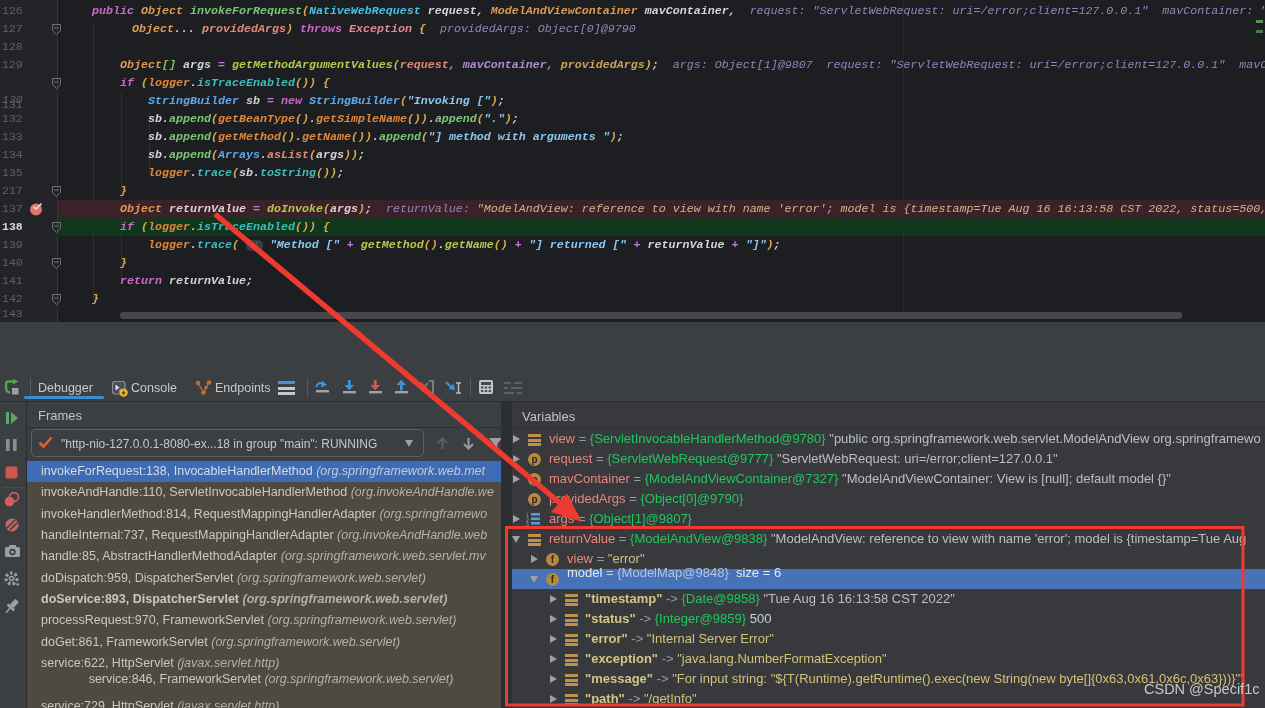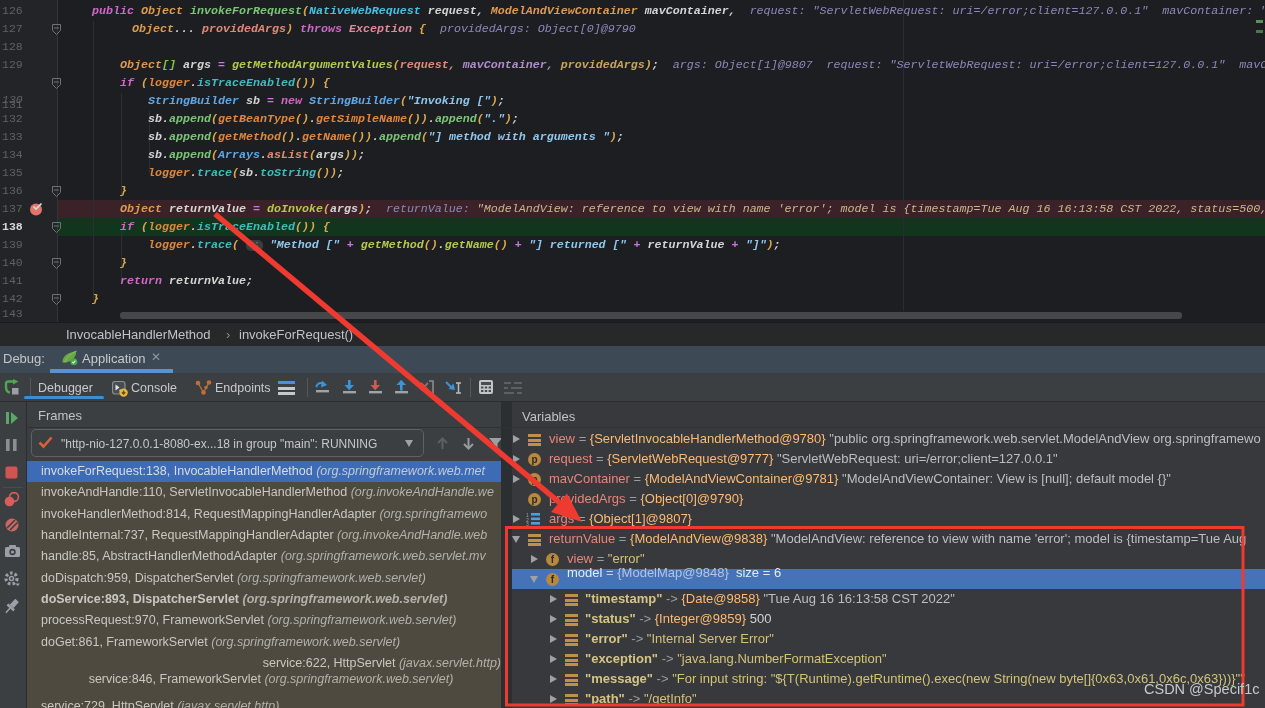--- a/index.html
+++ b/index.html
@@ -25,21 +25,21 @@
 #toolbar{position:absolute;left:0;top:373px;width:1265px;height:29px;background:#3c3f41;border-bottom:1px solid #2b2d2f;color:#c7cacd;font-size:12.5px;}
 .tbsep{position:absolute;top:5px;width:1px;height:19px;background:#55585a;}
 
 #strip{position:absolute;left:0;top:402px;width:27px;height:306px;background:#3c3f41;border-right:1px solid #2a2c2e;}
 #frames{position:absolute;left:27px;top:402px;width:474px;height:306px;background:#3c3f41;overflow:hidden;}
 #fsplit{position:absolute;left:501px;top:402px;width:11px;height:306px;background:#2c2f31;}
 #vars{position:absolute;left:512px;top:402px;width:753px;height:306px;background:#37393c;overflow:hidden;}
 .frow{position:absolute;left:0;width:474px;height:21px;line-height:21px;font-size:12.5px;color:#cac7c0;padding-left:14px;white-space:pre;overflow:hidden;}
 .fpkg{font-style:italic;color:#b3b1a9;}
 .vrow{position:absolute;height:20px;line-height:20px;font-size:13px;white-space:pre;overflow:hidden;}
-.vname{color:#e8857c}.veq{color:#9a9da0}.vtype{color:#fdba74}.vstr{color:#d2c279}.vkey{color:#d5c583;font-weight:bold}.vgray{color:#bcbfc2}.vwh{color:#ced2d6}
+.vname{color:#e8857c}.veq{color:#9a9da0}.vtype{color:#22c55e}.vstr{color:#d2c279}.vkey{color:#d5c583;font-weight:bold}.vgray{color:#bcbfc2}.vwh{color:#ced2d6}
 .tri{position:absolute;width:0;height:0;}
 .trir{border-left:7px solid #9fa2a5;border-top:4.5px solid transparent;border-bottom:4.5px solid transparent;}
 .trid{border-top:7px solid #9fa2a5;border-left:4.5px solid transparent;border-right:4.5px solid transparent;}
 .bars3{position:absolute;width:12.5px;height:12px;}
 .bars3 i{position:absolute;left:0;width:12.5px;height:3px;background:#c09048;}
 .circ{position:absolute;width:13px;height:13px;border-radius:50%;background:#b8893c;color:#2b2b2b;font-size:10px;font-weight:bold;text-align:center;line-height:13px;font-style:normal;}
 </style></head>
 <body>
 <div id="page">
 
@@ -56,21 +56,21 @@
   <div class="ln" style="top:2px;">126</div>
   <div class="ln" style="top:20px;">127</div>
   <div class="ln" style="top:38px;">128</div>
   <div class="ln" style="top:56px;">129</div>
   <div class="ln" style="top:91px;font-style:italic;">130</div>
   <div class="ln" style="top:96px;">131</div>
   <div class="ln" style="top:110px;">132</div>
   <div class="ln" style="top:128px;">133</div>
   <div class="ln" style="top:146px;">134</div>
   <div class="ln" style="top:164px;">135</div>
-  <div class="ln" style="top:182px;">136</div>
+  <div class="ln" style="top:182px;">217</div>
   <div class="ln" style="top:200px;">137</div>
   <div class="ln" style="top:218px;color:#d5d8da;font-weight:bold;">138</div>
   <div class="ln" style="top:236px;">139</div>
   <div class="ln" style="top:254px;">140</div>
   <div class="ln" style="top:272px;">141</div>
   <div class="ln" style="top:290px;">142</div>
   <div class="ln" style="top:305px;">143</div>
   <div class="cl" style="left:92px;top:2px;"><span class="kw">public</span> <span class="cls">Object</span> <span class="meth">invokeForRequest</span><span class="pr">(</span><span class="cls3">NativeWebRequest</span> <span class="wh">request,</span> <span class="cls">ModelAndViewContainer</span> <span class="wh">mavContainer,</span>  <span class="hint">request: "ServletWebRequest: uri=/error;client=127.0.0.1"  mavContainer: "</span></div>
   <div class="cl" style="left:132px;top:20px;"><span class="cls">Object</span><span class="wh">...</span> <span class="sal">providedArgs</span><span class="pr">)</span> <span class="kw">throws</span> <span class="exc">Exception</span> <span class="pr">{</span>  <span class="hint">providedArgs: Object[0]@9790</span></div>
   <div class="cl" style="left:120px;top:56px;"><span class="cls">Object</span><span class="grn">[]</span> <span class="wh">args</span> <span class="plus">=</span> <span class="meth2">getMethodArgumentValues</span><span class="pr">(</span><span class="sal">request,</span> <span class="vio">mavContainer,</span> <span class="gld">providedArgs</span><span class="pr">)</span><span class="wh">;</span>  <span class="hint">args: Object[1]@9807  request: "ServletWebRequest: uri=/error;client=127.0.0.1"  mavContainer: "Mo</span></div>
@@ -115,38 +115,21 @@
           <circle cx="7" cy="8.5" r="6" fill="#e0756b"></circle>
           <path d="M4.5 5.5 L7 8 L12.5 2.5" stroke="#d8dadc" stroke-width="1.7" fill="none"></path>
         </svg>
   </div>
 
   <div class="abs" style="left:120px;top:312px;width:1062px;height:7px;border-radius:3px;background:#45474a;"></div>
   <div class="abs" style="right:2px;top:20px;width:7px;height:3px;background:#5a9158;"></div>
   <div class="abs" style="right:2px;top:30px;width:7px;height:3px;background:#49784d;"></div>
 </div>
 
-<div id="bread">
-      <span style="position:absolute;left:66px;">InvocableHandlerMethod</span>
-      <span style="position:absolute;left:226px;color:#8a8d90;">›</span>
-      <span style="position:absolute;left:239px;">invokeForRequest()</span>
-    </div>
-
-<div id="debugbar">
-  <span style="position:absolute;left:3px;top:5px;">Debug:</span>
-  <span style="position:absolute;left:82px;top:5px;color:#c6cacd;">Application</span>
-  <span style="position:absolute;left:151px;top:4px;color:#8b98a4;font-size:12px;">✕</span>
-  <div class="abs" style="left:50px;top:23px;width:123px;height:3.5px;background:#5694d4;"></div>
-  <svg class="abs" style="left:61px;top:4px;" width="18" height="16" viewBox="0 0 18 16">
-        <path d="M1.5 12.5 Q1 3.5 15.5 1 Q15 10.5 4.5 12.8 Z" fill="#68a947"></path>
-        <path d="M15.5 1 Q8 4 3.5 12" fill="none" stroke="#8cc46a" stroke-width="0.8"></path>
-        <circle cx="12.8" cy="11.8" r="3.5" fill="#47a84d"></circle>
-        <path d="M11.2 11.8 L12.4 13 L14.4 10.7" stroke="#e8f8e8" stroke-width="1.1" fill="none"></path>
-      </svg>
-</div>
+
 
 <div id="toolbar">
   <svg class="abs" style="left:4px;top:6px;" width="16" height="17" viewBox="0 0 16 17">
         <path d="M2 8 V5 Q2 2.5 4.5 2.5 H10" fill="none" stroke="#4da652" stroke-width="2.4"></path>
         <path d="M9 0 L14.5 2.5 L9 5.5 Z" fill="#4da652"></path>
         <path d="M2 8 Q2 13 6 13.5" fill="none" stroke="#4da652" stroke-width="2.4"></path>
         <rect x="8" y="9" width="6.5" height="6.5" fill="#9aa0a6"></rect>
       </svg>
   <div class="tbsep" style="left:30px;"></div>
       <span style="position:absolute;left:38px;top:8px;">Debugger</span>
@@ -295,21 +278,21 @@
     <div class="abs" style="left:0;top:80px;width:474px;height:226px;background:#4e4a40;"></div>
     <div class="frow" style="top:59px;background:#3d6bb5;color:#d8dce0;">invokeForRequest:138, InvocableHandlerMethod <span class="fpkg" style="color:#c3cad6;">(org.springframework.web.met</span></div>
     <div class="frow" style="top:80px;">invokeAndHandle:110, ServletInvocableHandlerMethod <span class="fpkg">(org.invokeAndHandle.we</span></div>
     <div class="frow" style="top:102px;">invokeHandlerMethod:814, RequestMappingHandlerAdapter <span class="fpkg">(org.springframewo</span></div>
     <div class="frow" style="top:123px;">handleInternal:737, RequestMappingHandlerAdapter <span class="fpkg">(org.invokeAndHandle.web</span></div>
     <div class="frow" style="top:144px;">handle:85, AbstractHandlerMethodAdapter <span class="fpkg">(org.springframework.web.servlet.mv</span></div>
     <div class="frow" style="top:166px;">doDispatch:959, DispatcherServlet <span class="fpkg">(org.springframework.web.servlet)</span></div>
     <div class="frow" style="top:187px;font-weight:bold;">doService:893, DispatcherServlet <span class="fpkg">(org.springframework.web.servlet)</span></div>
     <div class="frow" style="top:208px;">processRequest:970, FrameworkServlet <span class="fpkg">(org.springframework.web.servlet)</span></div>
     <div class="frow" style="top:230px;">doGet:861, FrameworkServlet <span class="fpkg">(org.springframework.web.servlet)</span></div>
-    <div class="frow" style="top:251px;text-align:right;">service:622, HttpServlet <span class="fpkg">(javax.servlet.http)</span></div>
+    <div class="frow" style="top:251px;">service:622, HttpServlet <span class="fpkg">(javax.servlet.http)</span></div>
     <div class="frow" style="top:267px;text-align:center;">service:846, FrameworkServlet <span class="fpkg">(org.springframework.web.servlet)</span></div>
     <div class="frow" style="top:294px;">service:729, HttpServlet <span class="fpkg">(javax.servlet.http)</span></div>
   </div>
 </div>
 <div id="fsplit"></div>
 
 <div id="vars">
   <div style="position:absolute;left:10px;top:7px;font-size:13px;color:#c0c3c6;">Variables</div>
   <div id="vrows">
     <div class="tri trir" style="left:1px;top:33px;"></div>
@@ -317,21 +300,21 @@
           <i style="top:0"></i>
           <i style="top:4.5px"></i>
           <i style="top:9px"></i>
         </div>
     <div class="vrow" style="left:37px;top:27px;width:716px;"><span class="vname">view</span><span class="veq"> = </span><span class="vtype">{ServletInvocableHandlerMethod@9780} </span><span class="vgray">"public org.springframework.web.servlet.ModelAndView org.springframewo</span></div>
     <div class="tri trir" style="left:1px;top:53px;"></div>
     <div class="circ" style="left:16px;top:51px;">p</div>
     <div class="vrow" style="left:37px;top:47px;width:716px;"><span class="vname">request</span><span class="veq"> = </span><span class="vtype">{ServletWebRequest@9777} </span><span class="vgray">"ServletWebRequest: uri=/error;client=127.0.0.1"</span></div>
     <div class="tri trir" style="left:1px;top:73px;"></div>
     <div class="circ" style="left:16px;top:71px;">p</div>
-    <div class="vrow" style="left:37px;top:67px;width:716px;"><span class="vname">mavContainer</span><span class="veq"> = </span><span class="vtype">{ModelAndViewContainer@9781} </span><span class="vgray">"ModelAndViewContainer: View is [null]; default model {}"</span></div>
+    <div class="vrow" style="left:37px;top:67px;width:716px;"><span class="vname">mavContainer</span><span class="veq"> = </span><span class="vtype">{ModelAndViewContainer@7327} </span><span class="vgray">"ModelAndViewContainer: View is [null]; default model {}"</span></div>
     <div class="circ" style="left:16px;top:91px;">p</div>
     <div class="vrow" style="left:37px;top:87px;width:716px;"><span class="vname">providedArgs</span><span class="veq"> = </span><span class="vtype">{Object[0]@9790}</span></div>
     <div class="tri trir" style="left:1px;top:113px;"></div>
     <svg class="abs" style="left:14px;top:110px;" width="14" height="14" viewBox="0 0 14 14">
           <g fill="#9a9da0" font-size="5" font-family="Liberation Sans, sans-serif">
             <text x="0" y="5">1</text>
             <text x="0" y="10">2</text>
             <text x="0" y="14">3</text>
           </g>
           <g fill="#4f9ddb">

